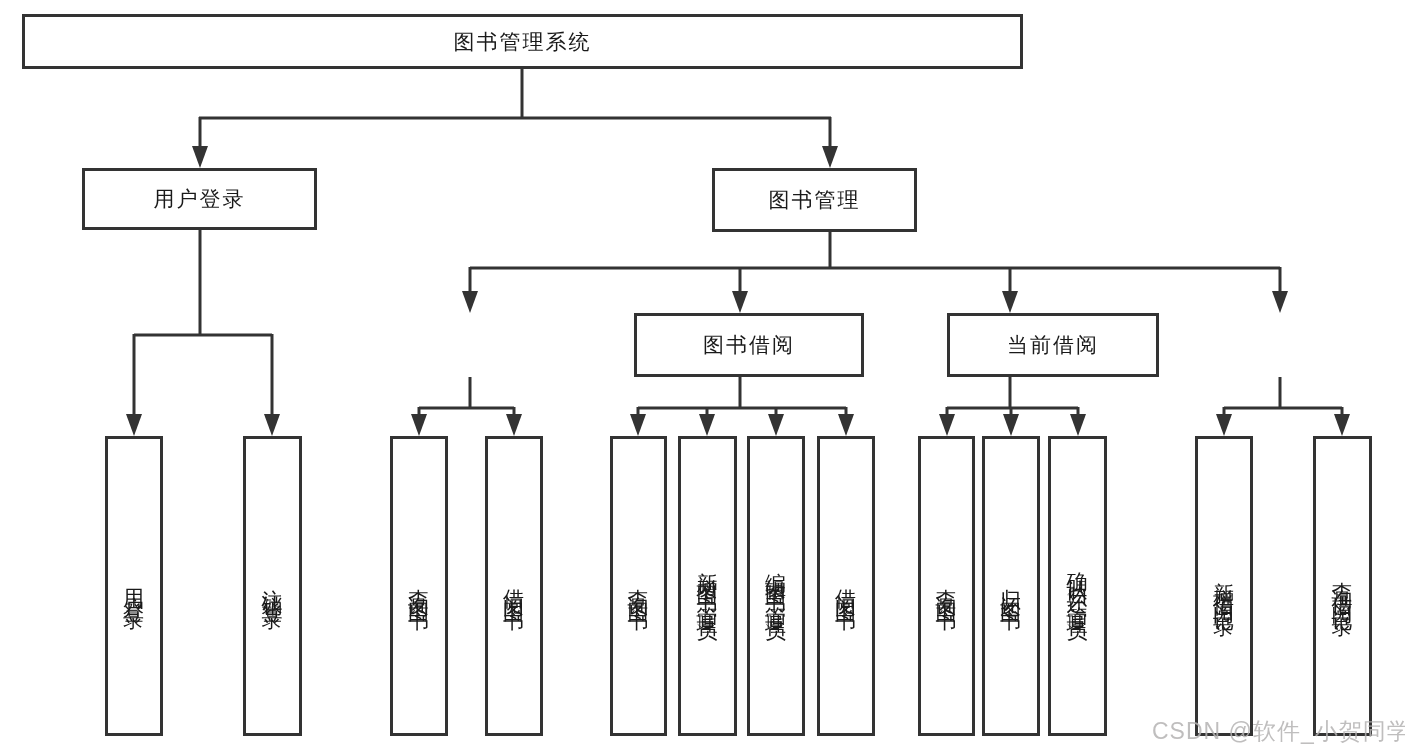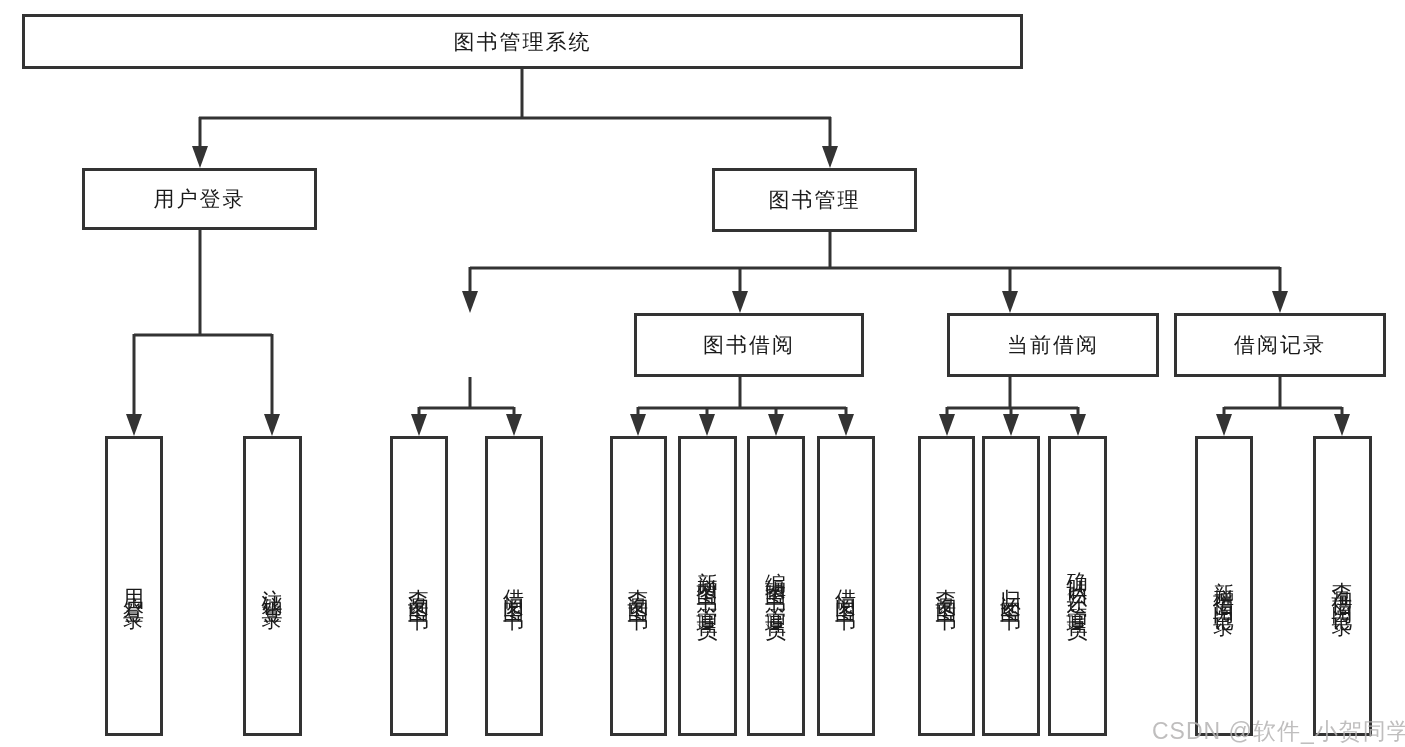--- a/index.html
+++ b/index.html
@@ -124,21 +124,20 @@
     </g>
   </svg>
 
   <div class="node h" style="left:22px; top:14px; width:1001px; height:55px;">图书管理系统</div>
 
   <div class="node h" style="left:82px; top:168px; width:235px; height:62px;">用户登录</div>
   <div class="node h" style="left:712px; top:168px; width:205px; height:64px;">图书管理</div>
 
   <div class="node h" style="left:634px; top:313px; width:230px; height:64px;">图书借阅</div>
   <div class="node h" style="left:904px; top:313px; width:212px; height:64px;margin-left:43px;">当前借阅</div>
-  <div class="node h" style="left:1174px; top:313px; width:212px; height:64px;">借阅记录</div>
 
   <div class="node v" style="left:105px; top:436px; width:58px; height:300px;">用户登录</div>
   <div class="node v" style="left:243px; top:436px; width:59px; height:300px;">注销登录</div>
 
   <div class="node v" style="left:390px; top:436px; width:58px; height:300px;">查询图书</div>
   <div class="node v" style="left:485px; top:436px; width:58px; height:300px;">借阅图书</div>
 
   <div class="node v" style="left:610px; top:436px; width:57px; height:300px;">查询图书</div>
   <div class="node v" style="left:678px; top:436px; width:59px; height:300px;">新增图书（管理员）</div>
   <div class="node v" style="left:747px; top:436px; width:58px; height:300px;">编辑图书（管理员）</div>

